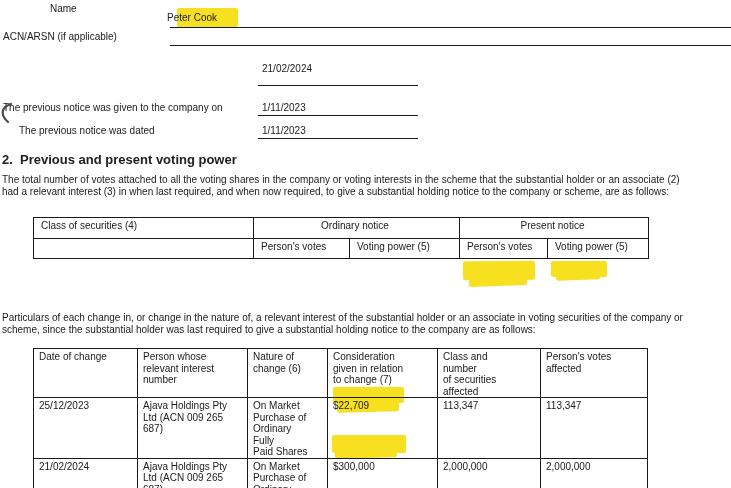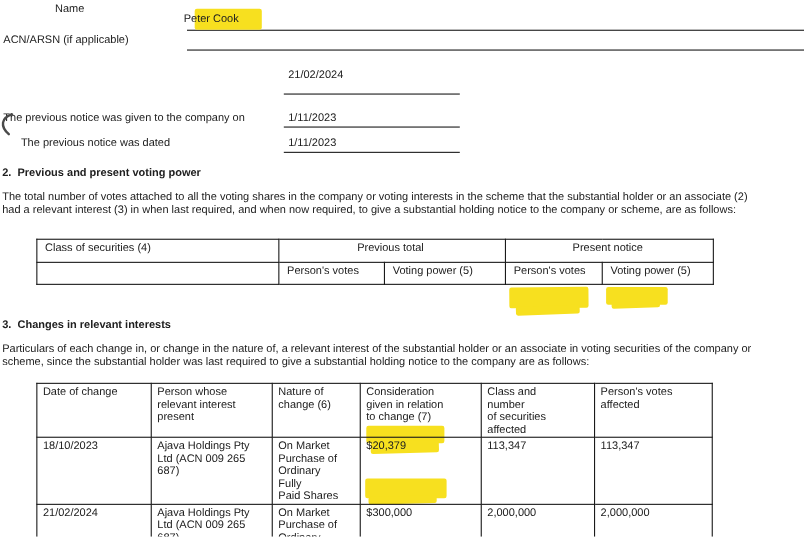--- a/index.html
+++ b/index.html
@@ -1,21 +1,21 @@
 <!DOCTYPE html>
 <html><head>
 <meta charset="utf-8">
 <style>
   html,body{margin:0;padding:0;background:#fff;}
   body{font-family:"Liberation Sans","DejaVu Sans",sans-serif;color:#202020;}
   #page{position:relative;width:731px;height:488px;background:#ffffff;overflow:hidden;}
   .abs{position:absolute;}
   .lbl{font-size:10px;line-height:11.5px;white-space:pre-wrap;}
   .val{font-size:10px;line-height:11.5px;white-space:nowrap;}
-  .heading{font-size:10px;font-weight:bold;white-space:pre-wrap;}
+  .heading{font-size:13px;font-weight:bold;white-space:pre-wrap;}
   .para{font-size:10px;line-height:12px;white-space:pre-wrap;width:729px;}
   .uline{height:0;border-top:1.5px solid #1a1a1a;}
   .hl{background:#f7e01f;border-radius:2px;z-index:1;}
   table{border-collapse:collapse;table-layout:fixed;position:relative;z-index:2;background:transparent;}
   .doc-table{border:1.5px solid #1a1a1a;}
   .doc-table td{border:1px solid #1a1a1a;vertical-align:top;font-size:10px;line-height:11.5px;white-space:pre-wrap;background:transparent;overflow:hidden;}
   .t1 td{padding:2px 3px 0 7px;}
   .t1 .grp{text-align:center;padding-left:0;}
   .t2 td{padding:2px 18px 0 5px;}
 </style>
@@ -60,34 +60,33 @@
     <colgroup>
         <col style="width:220px">
         <col style="width:96px">
         <col style="width:110px">
         <col style="width:88px">
         <col style="width:101px">
       </colgroup>
     <tbody>
         <tr style="height:21px;">
       <td>Class of securities (4)</td>
-      <td class="grp" colspan="2">Previous total</td>
+      <td class="grp" colspan="2">Ordinary notice</td>
       <td class="grp" colspan="2">Present notice</td>
     </tr>
     <tr style="height:20px;">
       <td></td>
       <td>Person's votes</td>
       <td>Voting power (5)</td>
       <td>Person's votes</td>
       <td>Voting power (5)</td>
     </tr>
   </tbody>
     </table>
 
-  <div class="abs heading" style="left:2px;top:290px;">3.  Changes in relevant interests</div>
   <div class="abs para" style="left:2px;top:312px;">Particulars of each change in, or change in the nature of, a relevant interest of the substantial holder or an associate in voting securities of the company or
 scheme, since the substantial holder was last required to give a substantial holding notice to the company are as follows:</div>
 
   <div class="abs hl" style="left:333px;top:387px;width:71px;height:16px;"></div>
   <div class="abs hl" style="left:337px;top:401px;width:62px;height:11px;transform:rotate(-1.5deg);"></div>
   <div class="abs hl" style="left:332px;top:435px;width:74px;height:18px;"></div>
   <div class="abs hl" style="left:335px;top:451px;width:62px;height:7px;transform:rotate(-1.5deg);"></div>
 
   <table class="abs doc-table t2" style="left:33px;top:348px;width:614px;">
     <colgroup>
@@ -96,42 +95,42 @@
         <col style="width:80px">
         <col style="width:110px">
         <col style="width:103px">
         <col style="width:107px">
       </colgroup>
     <tbody>
         <tr style="height:41px;">
       <td>Date of change</td>
       <td>Person whose
 relevant interest
-present</td>
+number</td>
       <td>Nature of
 change (6)</td>
       <td>Consideration
 given in relation
 to change (7)</td>
       <td>Class and number
 of securities
 affected</td>
       <td>Person's votes
 affected</td>
     </tr>
     <tr style="height:48px;">
-      <td>18/10/2023</td>
+      <td>25/12/2023</td>
       <td>Ajava Holdings Pty
 Ltd (ACN 009 265
 687)</td>
       <td>On Market
 Purchase of
 Ordinary Fully
 Paid Shares</td>
-      <td>$20,379</td>
+      <td>$22,709</td>
       <td>113,347</td>
       <td>113,347</td>
     </tr>
     <tr style="height:46px;">
       <td>21/02/2024</td>
       <td>Ajava Holdings Pty
 Ltd (ACN 009 265
 687)</td>
       <td>On Market
 Purchase of

